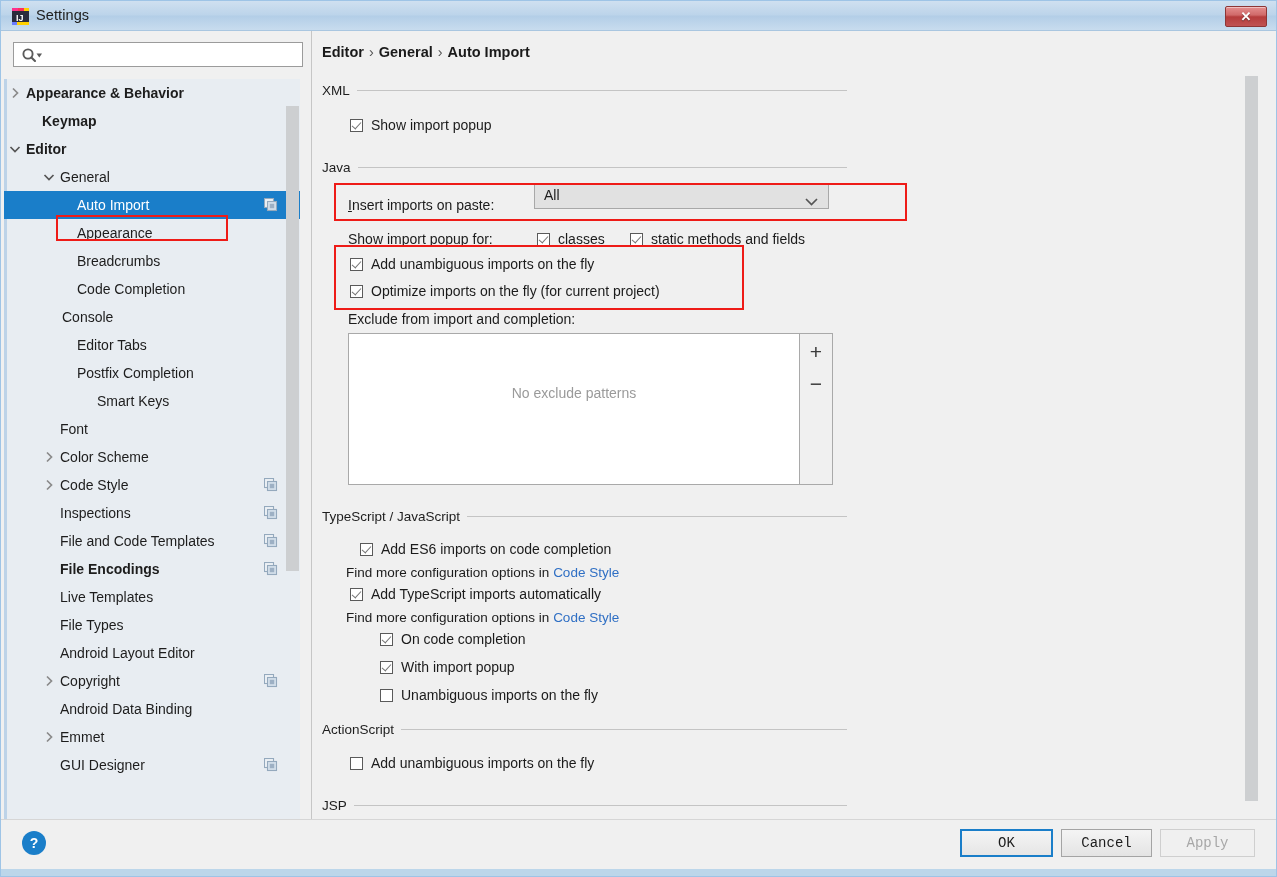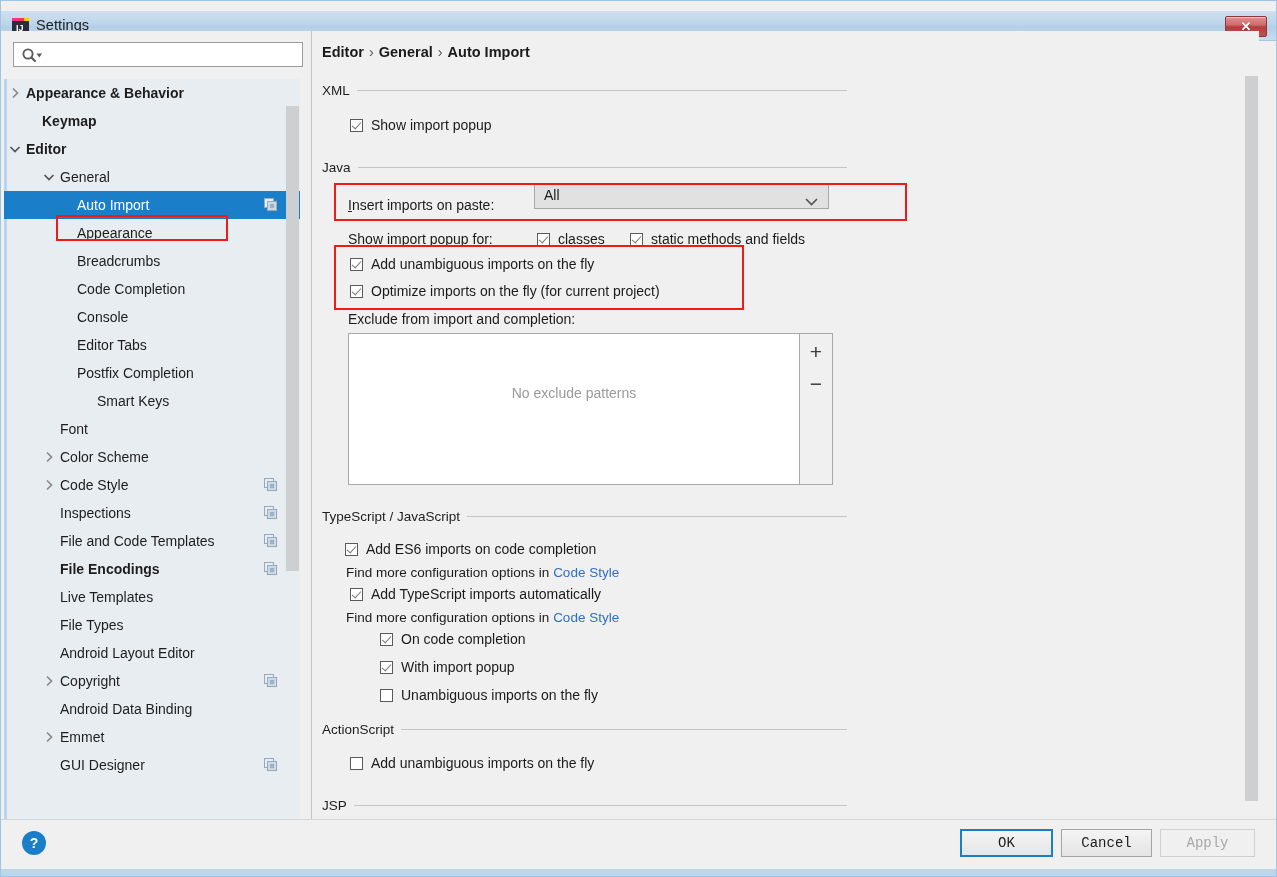--- a/index.html
+++ b/index.html
@@ -24,21 +24,21 @@
   .win-frame {
     position: absolute;
     left: 0; top: 0;
     width: 1277px; height: 877px;
     border: 1px solid #9ec4e6;
     box-sizing: border-box;
     background: #f0f0f0;
   }
   .titlebar {
     position: absolute;
-    left: 1px; top: 11px;
+    left: 1px; top: 1px;
     width: 1275px; height: 30px;
     background: linear-gradient(to bottom, #cfe0f0 0%, #bcd4ea 48%, #b3cee7 52%, #c8dcee 100%);
     border-bottom: 1px solid #a9c6e0;
     box-sizing: border-box;
   }
   .title-icon {
     position: absolute;
     left: 11px; top: 7px;
     width: 17px; height: 17px;
   }
@@ -471,21 +471,21 @@
         <div class="tree-row">
           <span class="label" style="margin-left: 73px;">Appearance</span>
         </div>
         <div class="tree-row">
           <span class="label" style="margin-left: 73px;">Breadcrumbs</span>
         </div>
         <div class="tree-row">
           <span class="label" style="margin-left: 73px;">Code Completion</span>
         </div>
         <div class="tree-row">
-          <span class="label" style="margin-left: 73px;">Console</span>
+          <span class="label" style="margin-left: 58px;">Console</span>
         </div>
         <div class="tree-row">
           <span class="label" style="margin-left: 73px;">Editor Tabs</span>
         </div>
         <div class="tree-row">
           <span class="label" style="margin-left: 73px;">Postfix Completion</span>
         </div>
         <div class="tree-row">
           <span class="label" style="margin-left: 93px;">Smart Keys</span>
         </div>
@@ -644,21 +644,21 @@
     </div>
     <div class="tbl-btns" style="left:488px; top:302px; width:33px; height:152px;">
       <div class="tbl-btn" style="top:4px;">+</div>
       <div class="tbl-btn" style="top:36px;">−</div>
     </div>
 
     <div class="group-head" style="left:10px; top:478px;">
       <span class="gname">TypeScript / JavaScript</span>
       <span class="gline"></span>
     </div>
-    <div class="cb-row" style="left:21px; top:510px;padding-left:12px;">
+    <div class="cb-row" style="left:36px; top:510px;padding-left:12px;">
       <span class="cb checked"></span>
       <span class="cb-label">Add ES6 imports on code completion</span>
     </div>
     <div class="plain-text" style="left:34px; top:534px; font-size:13.5px;">
       <span>Find more configuration options in </span><span class="link">Code Style</span>
     </div>
     <div class="cb-row" style="left:38px; top:555px;">
       <span class="cb checked"></span>
       <span class="cb-label">Add TypeScript imports automatically</span>
     </div>

